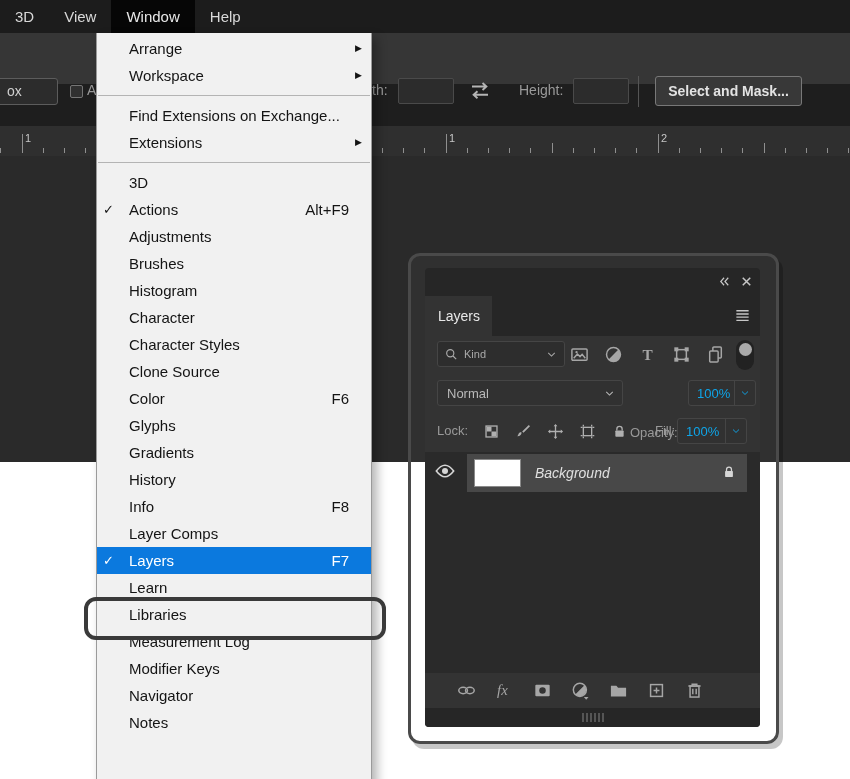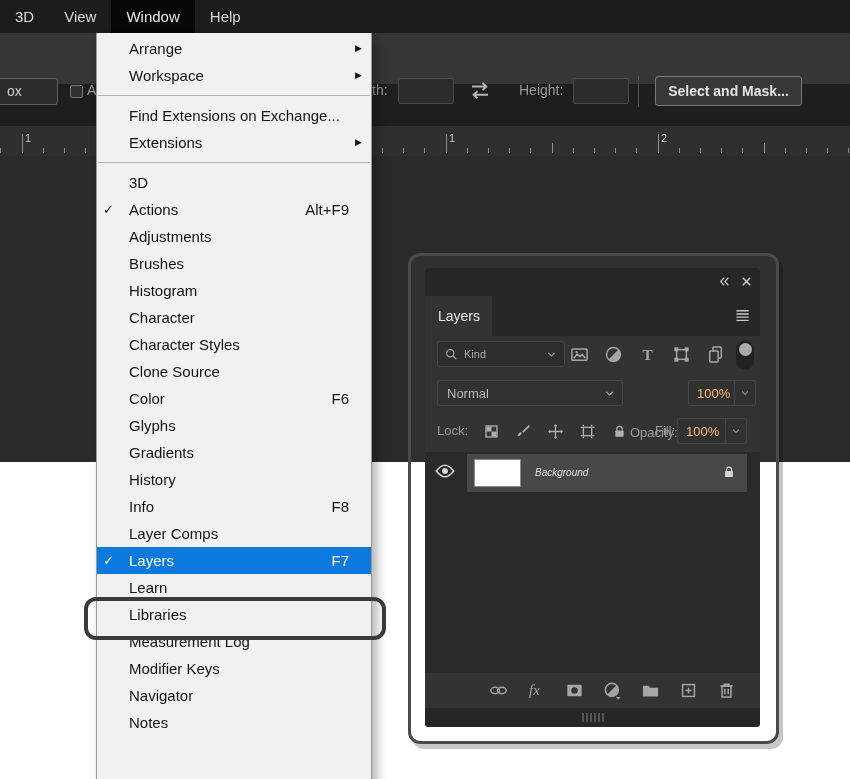--- a/index.html
+++ b/index.html
@@ -70,33 +70,33 @@
   .kind-box .klabel{flex:1;margin-left:5px;font-size:11px;}
   .filter-icons{position:absolute;left:145px;top:73px;height:26px;display:flex;align-items:center;gap:12px;color:#a6a6a6;}
   .filter-icons .fbtn{width:22px;text-align:center;}
   .pill{position:absolute;left:311px;top:72px;width:18px;height:30px;border-radius:9px;background:#222222;}
   .pill .knob{position:absolute;left:2.5px;top:2.5px;width:13px;height:13px;border-radius:50%;background:#a9a9a9;}
   .blend-box{position:absolute;left:12px;top:112px;width:186px;height:26px;background:#313131;border:1px solid #454545;
              border-radius:3px;box-sizing:border-box;display:flex;align-items:center;padding:0 6px 0 9px;color:#b9b9b9;}
   .blend-box .blabel{flex:1;}
   .plabel{position:absolute;color:#999999;font-size:13px;height:26px;line-height:26px;}
   .val-box{position:absolute;top:112px;height:26px;background:#313131;border:1px solid #454545;border-radius:3px;
-           box-sizing:border-box;display:flex;align-items:center;color:#fdba74;}
+           box-sizing:border-box;display:flex;align-items:center;color:#0ea5e9;}
   .val-box .vtext{flex:1;padding-left:8px;}
   .val-box .vchev{width:20px;text-align:center;border-left:1px solid #454545;height:100%;display:flex;align-items:center;justify-content:center;}
   .lock-icons{position:absolute;left:58px;top:150px;height:26px;display:flex;align-items:center;gap:10px;color:#b0b0b0;}
   .lock-icons .fbtn{width:22px;text-align:center;}
   .layer-list{position:absolute;left:0;top:184px;width:100%;height:220px;background:#2a2a2a;}
   .layer-row{position:absolute;left:42px;top:2px;width:280px;height:38px;background:#484848;}
   .eye-btn{position:absolute;left:10px;top:9px;color:#d6d6d6;}
   .thumb{position:absolute;left:8px;top:6px;width:45px;height:26px;background:#ffffff;box-shadow:0 0 0 1px #8a8a8a;}
-  .lname{position:absolute;left:68px;top:0;height:50px;line-height:38px;font-size:10px;font-style:italic;color:#e0e0e0;}
+  .lname{position:absolute;left:68px;top:0;height:50px;line-height:38px;font-size:14px;font-style:italic;color:#e0e0e0;}
   .row-lock{position:absolute;right:10px;top:10px;color:#d6d6d6;}
   .bottom-bar{position:absolute;left:0;top:404px;width:100%;height:36px;background:#333333;border-top:1px solid #2a2a2a;
-              display:flex;align-items:center;gap:14px;padding-left:64px;box-sizing:border-box;color:#a6a6a6;}
+              display:flex;align-items:center;gap:14px;padding-left:32px;box-sizing:border-box;color:#a6a6a6;}
   .bottom-bar .fbtn{width:24px;text-align:center;}
   .grip-strip{position:absolute;left:0;top:440px;width:100%;height:19px;background:#262626;}
   .grip{position:absolute;left:50%;top:5px;margin-left:-11px;width:22px;height:9px;
         background:repeating-linear-gradient(90deg,#555 0 2px,transparent 2px 4px);}
   .ic svg{display:block;}
 </style>
 </head>
 <body>
 
 <div class="stage">

